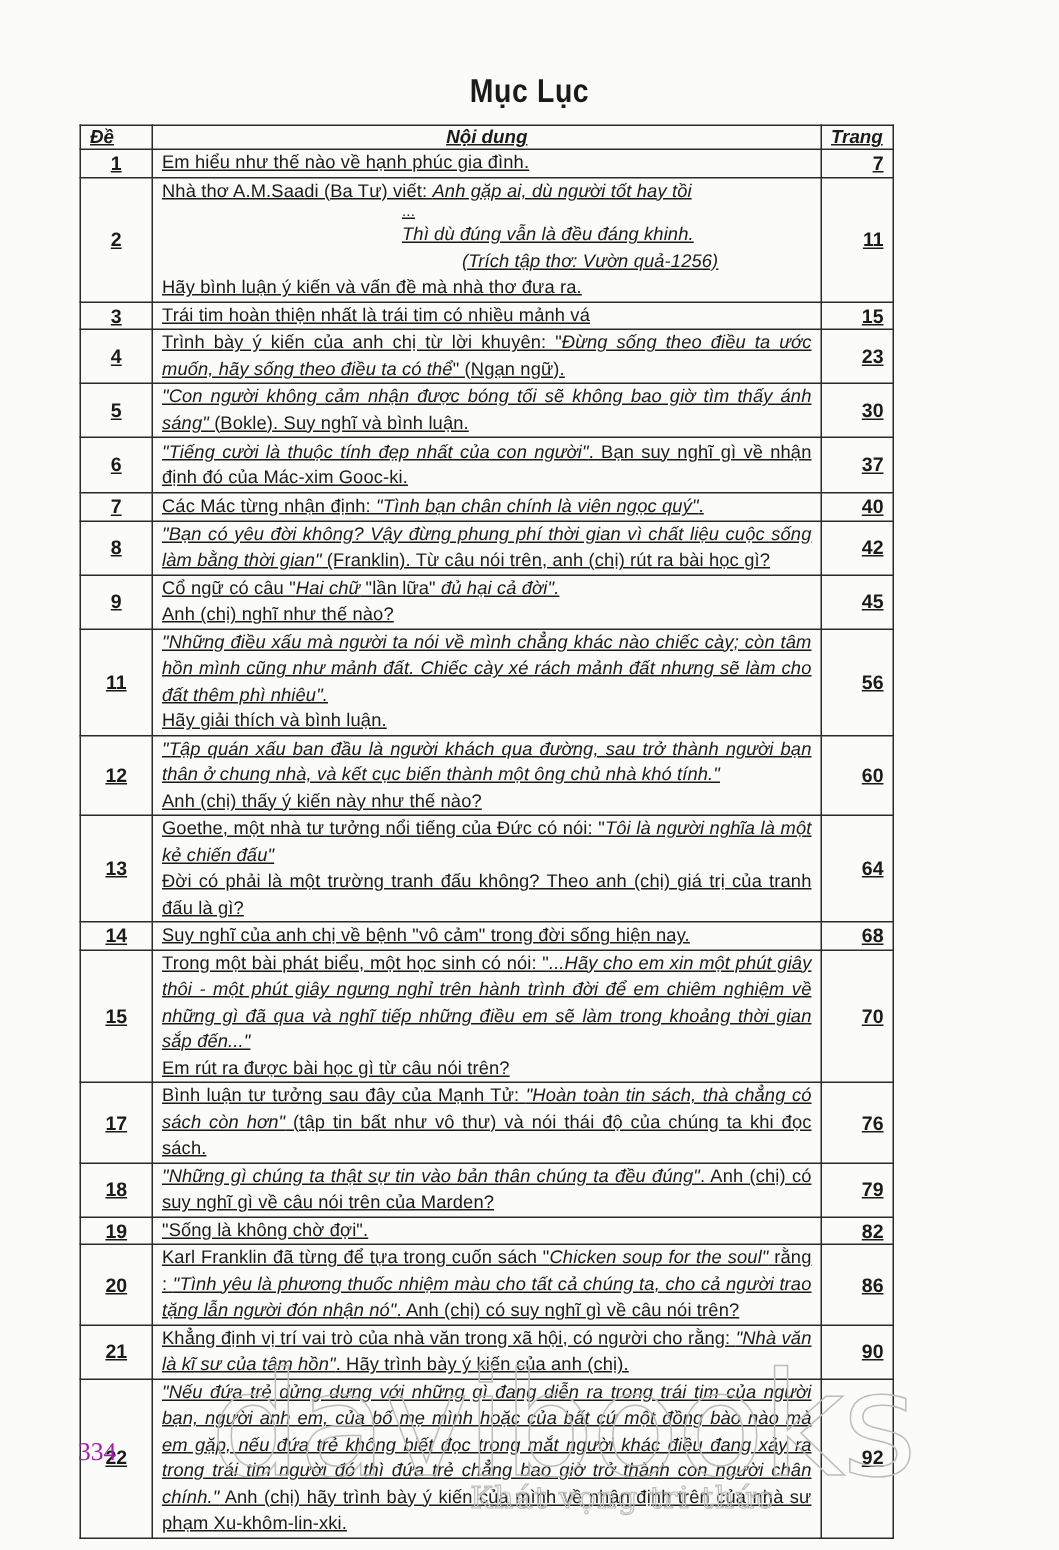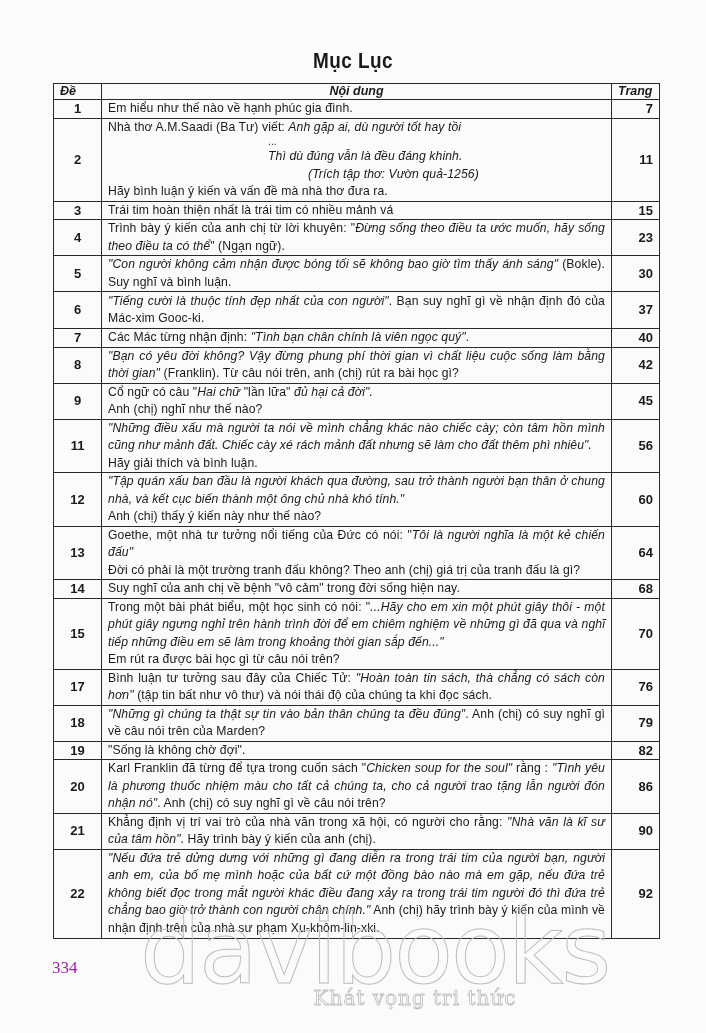--- a/index.html
+++ b/index.html
@@ -6,23 +6,23 @@
   body {
     width:706px; height:1033px; background:#fbfbf9; position:relative; overflow:hidden;
     font-family:"Liberation Sans", sans-serif; color:#1a1a1a;
   }
   .page-title {
     position:absolute; top:48px; left:0; width:706px; text-align:center;
     font-family:"Liberation Sans", sans-serif; font-weight:bold; font-size:22px;
     letter-spacing:0.5px; transform:scaleX(0.86); transform-origin:center;
   }
   table.toc {
-    position:absolute; top:83px; left:53px; width:607px;
+    position:absolute; top:83px; left:53px; width:543px;
     border-collapse:collapse; table-layout:fixed;
-    font-size:12.2px; line-height:17.5px;
+    font-size:12.2px; line-height:17.5px;text-decoration:underline;
   }
   table.toc td, table.toc th {
     border:1.2px solid #2a2a2a; padding:0 6px; vertical-align:middle;
   }
   table.toc th {
     font-style:italic; font-weight:bold; font-size:12.5px; height:15px; line-height:15px;
     border-top-width:1.8px;
   }
   col.c-num { width:48px; }
   col.c-trang { width:48px; }
@@ -134,21 +134,21 @@
         <td class="content"><span>Suy nghĩ của anh chị về bệnh "vô cảm" trong đời sống hiện nay.</span></td>
         <td class="pg">68</td>
       </tr>
       <tr style="height: 71px;">
         <td class="num">15</td>
         <td class="content"><span>Trong một bài phát biểu, một học sinh có nói: "</span><span class="q">...Hãy cho em xin một phút giây thôi - một phút giây ngưng nghỉ trên hành trình đời để em chiêm nghiệm về những gì đã qua và nghĩ tiếp những điều em sẽ làm trong khoảng thời gian sắp đến..."</span><br><span>Em rút ra được bài học gì từ câu nói trên?</span></td>
         <td class="pg">70</td>
       </tr>
       <tr style="height: 36px;">
         <td class="num">17</td>
-        <td class="content"><span>Bình luận tư tưởng sau đây của Chiếc Tử: </span><span class="q">"Hoàn toàn tin sách, thà chẳng có sách còn hơn"</span><span> (tập tin bất như vô thư) và nói thái độ của chúng ta khi đọc sách.</span></td>
+        <td class="content"><span>Bình luận tư tưởng sau đây của Mạnh Tử: </span><span class="q">"Hoàn toàn tin sách, thà chẳng có sách còn hơn"</span><span> (tập tin bất như vô thư) và nói thái độ của chúng ta khi đọc sách.</span></td>
         <td class="pg">76</td>
       </tr>
       <tr style="height: 36px;">
         <td class="num">18</td>
         <td class="content"><span class="q">"Những gì chúng ta thật sự tin vào bản thân chúng ta đều đúng"</span><span>. Anh (chị) có suy nghĩ gì về câu nói trên của Marden?</span></td>
         <td class="pg">79</td>
       </tr>
       <tr style="height: 17px;">
         <td class="num">19</td>
         <td class="content"><span>"Sống là không chờ đợi".</span></td>

